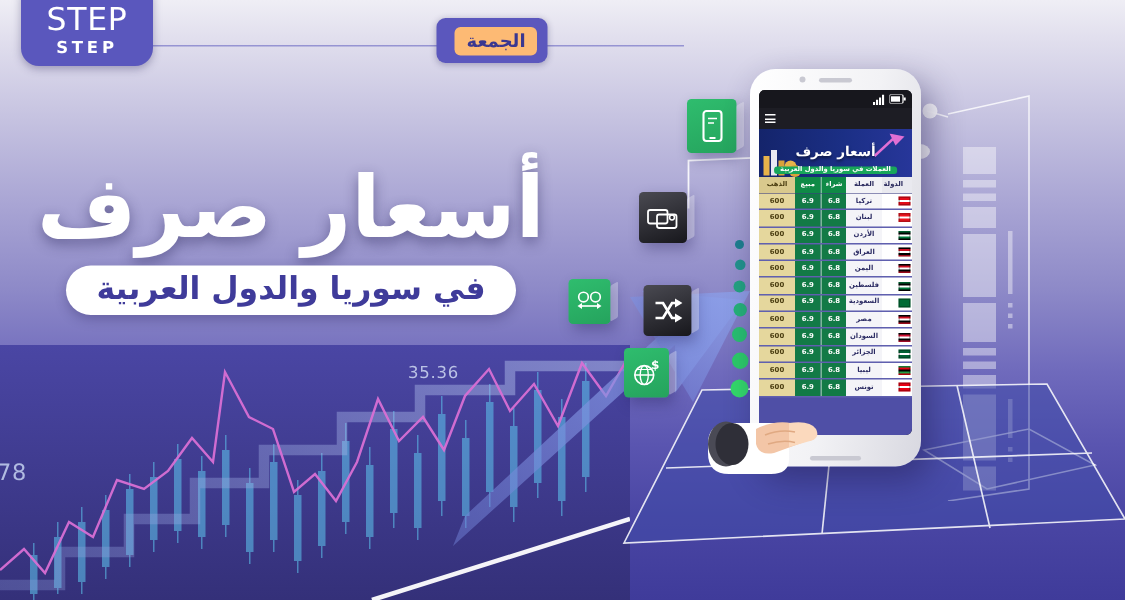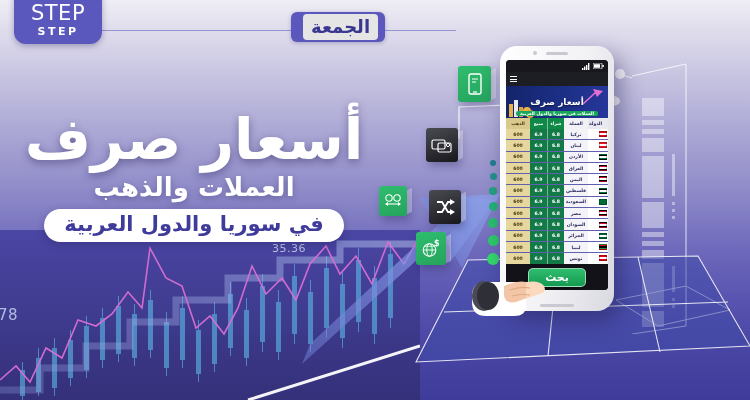--- a/index.html
+++ b/index.html
@@ -30,21 +30,21 @@
   .logo-news{color:#fff;font-weight:700;font-size:11px;letter-spacing:2.5px;line-height:1;margin-top:2px;}
   .logo-rule{position:absolute;left:96px;top:30px;width:360px;height:1px;background:rgba(90,87,189,.55);}
 
   
   .datechip{
     position:absolute;left:291px;top:12px;height:30px;border-radius:6px;background:#5b57bd;
     display:flex;align-items:center;gap:8px;padding:0 7px 0 12px;box-shadow:0 1px 4px rgba(40,35,90,.3);
   }
   .date-num{color:#fff;font-size:16px;font-weight:700;letter-spacing:.4px;}
   .date-day{
-    background:#e5e5e5;color:#3a3790;font-size:18px;font-weight:700;border-radius:4px;
+    background:#fdba74;color:#3a3790;font-size:12px;font-weight:700;border-radius:4px;
     padding:2px 8px;line-height:1.25;direction:rtl;
   }
 
   
   .headline{position:absolute;left:8px;top:112px;width:372px;text-align:center;direction:rtl;}
   .h1{
     font-size:57px;font-weight:800;color:#fff;line-height:.98;margin:0;
     text-shadow:0 3px 9px rgba(35,30,85,.45);letter-spacing:0;
   }
   .h2{font-size:26px;font-weight:700;color:#fff;margin:6px 0 0;line-height:1;text-shadow:0 2px 6px rgba(35,30,85,.35);}
@@ -484,23 +484,20 @@
             <span class="cell c-gold">600</span>
             <span class="cell c-sell">6.9</span>
             <span class="cell c-buy">6.8</span>
             <span class="cell c-name">تونس</span>
             <span class="cell c-flag">
               <span class="flag" style="background: linear-gradient(rgb(231, 0, 19) 0px, rgb(231, 0, 19) 33%, rgb(255, 255, 255) 33%, rgb(255, 255, 255) 66%, rgb(231, 0, 19) 66%, rgb(231, 0, 19) 100%);"></span>
             </span>
           </div>
         </div>
 
-      <div class="searchbar">
-        <span class="searchbtn">بحث</span>
-      </div>
     </div>
     <span class="homebar"></span>
   </div>
 
   <svg class="hand" width="110" height="70" viewBox="0 0 110 70">
     <path d="M2,34 q0,-14 14,-14 l30,0 q10,0 10,8 l0,16 q0,10 -12,10 l-28,0 q-14,0 -14,-14 z" fill="#ffffff"></path>
     <ellipse cx="14" cy="34" rx="12" ry="15" fill="#4a4a55"></ellipse>
     <ellipse cx="18" cy="34" rx="11" ry="14" fill="#2f2f38"></ellipse>
     <path d="M34,24 q16,-8 30,-2 q8,4 4,10 l-22,8 q-10,2 -12,-6 z" fill="#f3c6a7"></path>
     <path d="M56,20 q14,-2 18,4 q3,6 -4,8 l-14,4 z" fill="#fbd9bd"></path>
@@ -513,19 +510,18 @@
     <span class="logo-step">STEP</span>
     <span class="logo-news">STEP</span>
   </div>
 
   <div class="datechip">
     <span class="date-day">الجمعة</span>
   </div>
 
   <div class="headline">
     <p class="h1">أسعار صرف</p>
-    <p class="h2">العملات والذهب</p>
     <span class="h3-wrap">
       <span class="h3">في سوريا والدول العربية</span>
     </span>
   </div>
 
 </div>
 
 </body></html>

